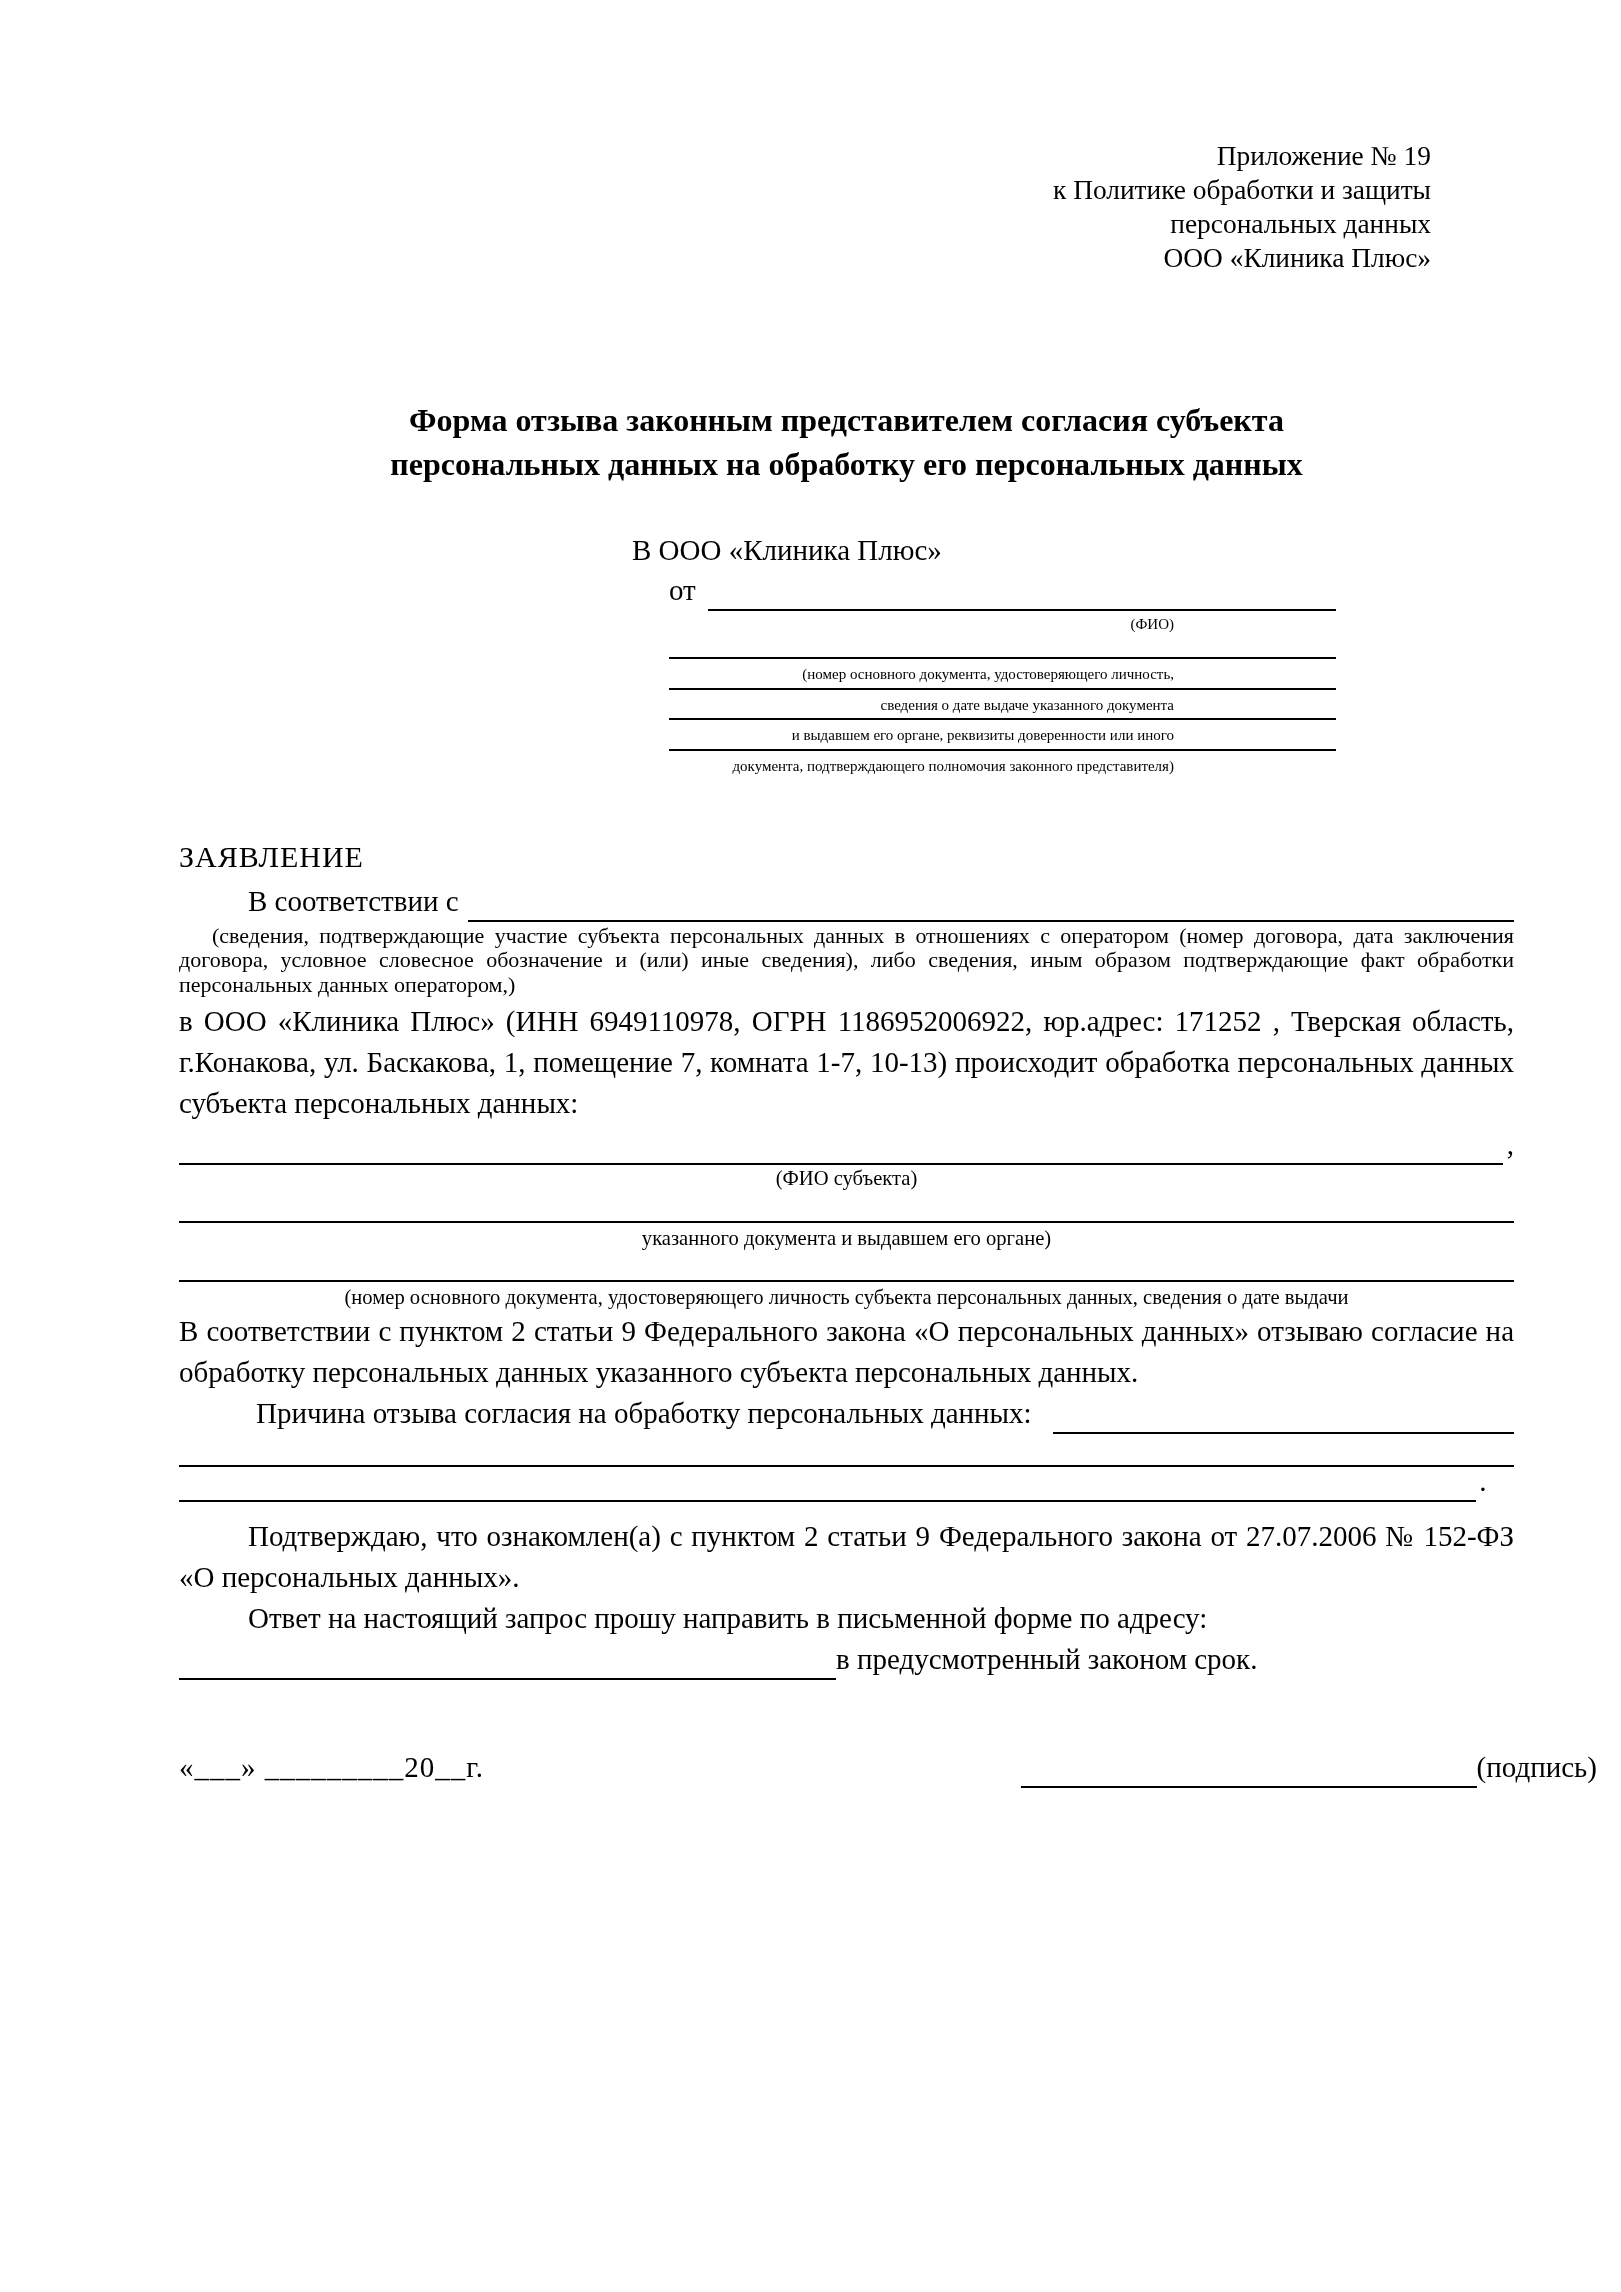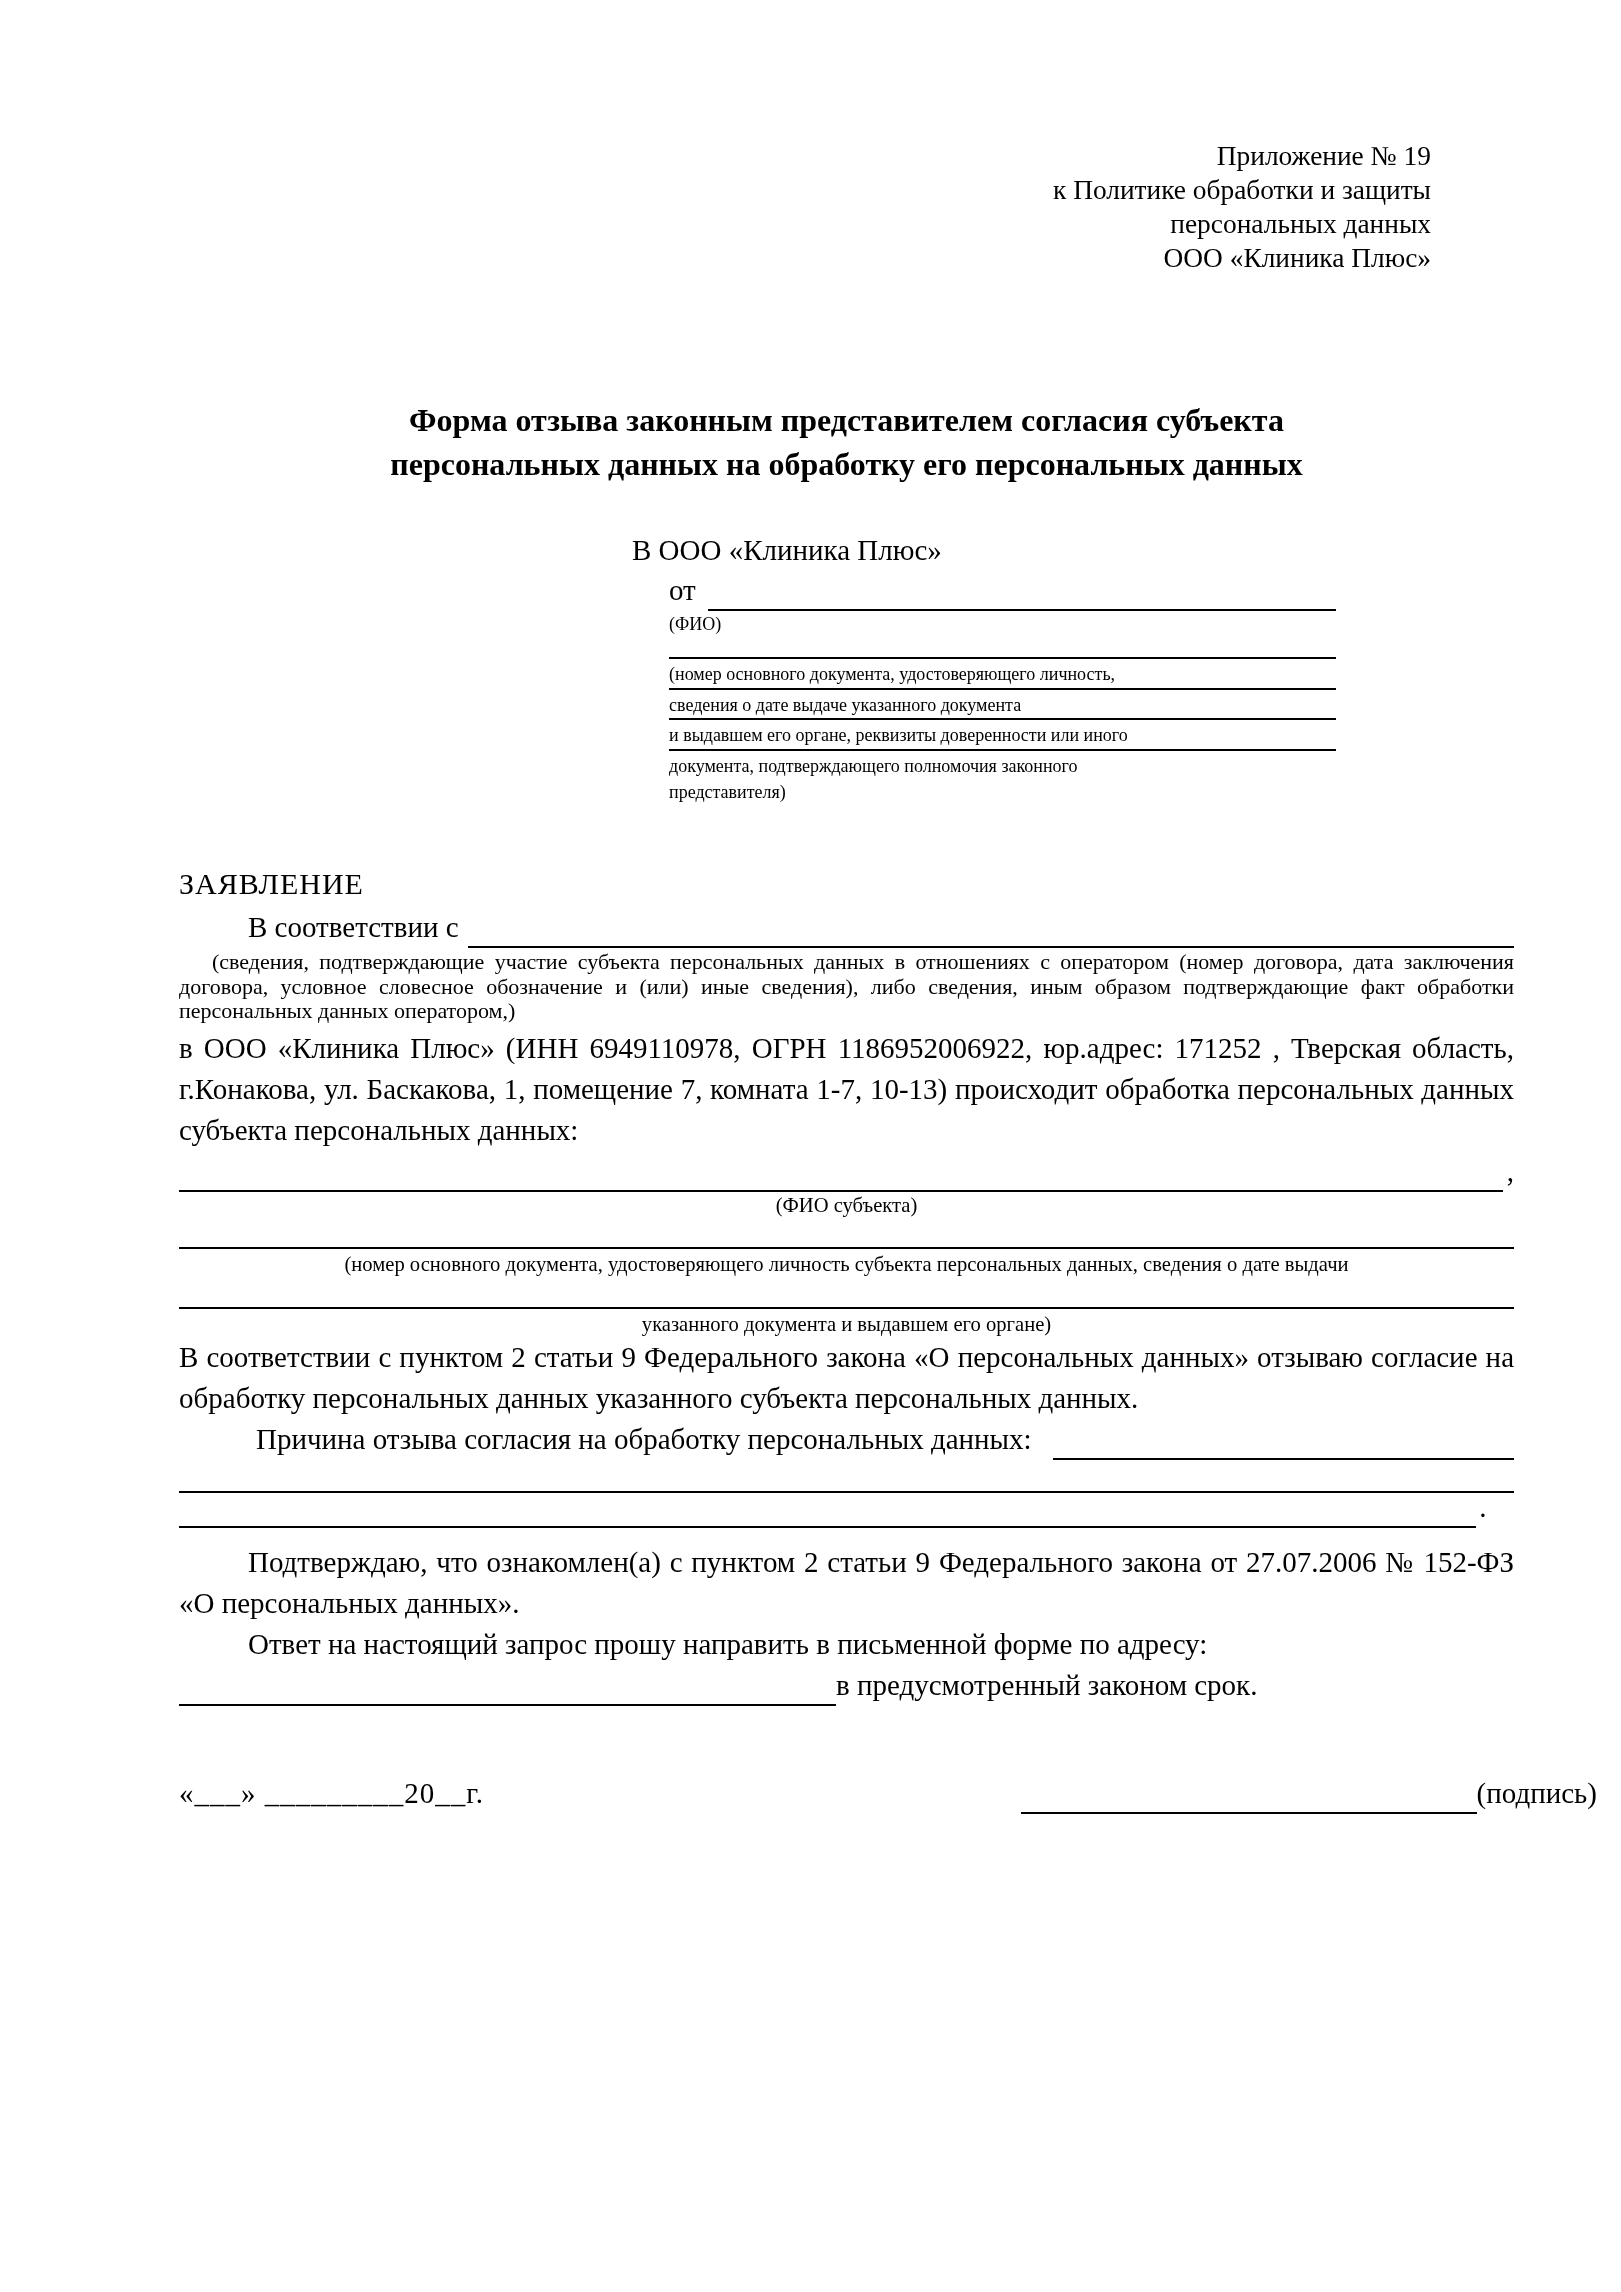--- a/index.html
+++ b/index.html
@@ -17,21 +17,21 @@
   .appendix { margin-top:139px; margin-left:auto; margin-right:83px; width:fit-content;
               font-size:27.4px; line-height:34px; text-align:right; }
   
   .title { margin-top:123px; text-align:center; font-weight:bold; font-size:32px; line-height:44px; }
   
   .recipient { margin-top:45px; margin-left:490px; width:667px; }
   .recipient .to { margin-left:-37px; line-height:39px; }
   .from-row { display:flex; align-items:flex-end; height:41px; }
   .from-row .label { padding-right:11.8px; }
   .fill { flex:1 1 auto; border-bottom:2.9px solid #000; height:33px; }
-  .cap { font-size:18px; line-height:26.5px; text-align:left; }
+  .cap { font-size:15px; line-height:26.5px; text-align:right; }
   .recipient .cap { padding-right:162px; }
   .rule-cap { border-top:2.9px solid #000; }
   .rule-cap.first { margin-top:19.6px; }
   .rule-cap .cap { padding-top:2px; }
   
   .heading { margin-top:57px; text-align:left; font-size:30px; line-height:41px; letter-spacing:1px; }
   .intro-row { margin-top:3.9px; display:flex; align-items:flex-end; height:41px; }
   .intro-row .indent { width:69px; flex:0 0 auto; }
   .intro-row .label { padding-right:9.8px; white-space:nowrap; }
   .small-note { margin-top:2px; font-size:22px; line-height:24.5px; text-align:justify; text-indent:33px; }
@@ -110,24 +110,24 @@
 
   <div class="par op">в  ООО  «Клиника  Плюс»  (ИНН  6949110978,  ОГРН  1186952006922,  юр.адрес:  171252 , Тверская область, г.Конакова, ул. Баскакова, 1, помещение 7, комната 1-7, 10-13) происходит обработка персональных данных субъекта персональных данных:</div>
 
   <div class="subject-row">
     <span class="fill"></span>
     <span class="suffix">,</span>
   </div>
   <div class="wide-cap">(ФИО субъекта)</div>
 
   <div class="wide-rule-cap">
-    <div class="cap2">(номер основного документа, удостоверяющего личность субъекта персональных данных, сведения о дате выдачи</div>
+    <div class="cap2">указанного документа и выдавшем его органе)</div>
   </div>
   <div class="wide-rule-cap">
-    <div class="cap2">указанного документа и выдавшем его органе)</div>
+    <div class="cap2">(номер основного документа, удостоверяющего личность субъекта персональных данных, сведения о дате выдачи</div>
   </div>
 
   <div class="par withdrawal">В соответствии с пунктом 2 статьи 9 Федерального закона «О персональных данных» отзываю согласие на обработку персональных данных указанного субъекта персональных данных.</div>
 
   <div class="reason-row">
     <span class="indent"></span>
     <span class="label">Причина отзыва согласия на обработку персональных данных:</span>
     <span class="fill"></span>
   </div>
 

